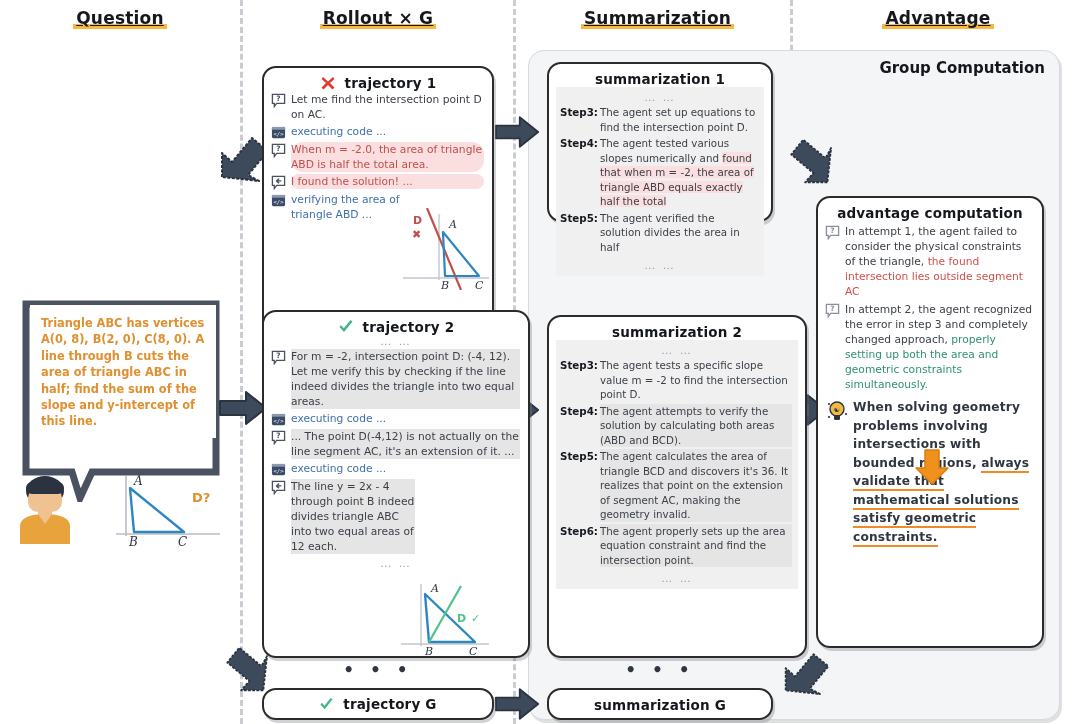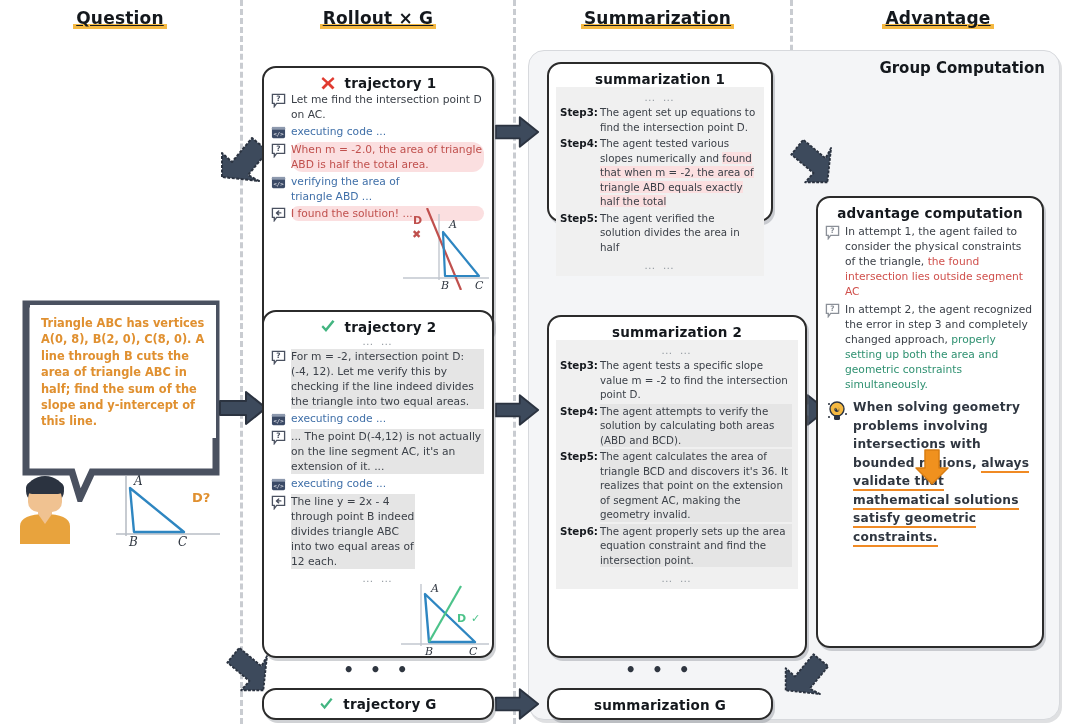--- a/index.html
+++ b/index.html
@@ -213,51 +213,51 @@
       <svg viewBox="0 0 16 16">
           <path d="M1.5 1.5 H14.5 V11 H6 L3.5 14.5 L3.5 11 H1.5 Z" fill="#fff" stroke="#4a5160" stroke-width="1.4"></path>
           <text x="8" y="9" font-size="8" font-weight="bold" text-anchor="middle" fill="#4a5160" font-family="DejaVu Sans, sans-serif">?</text>
         </svg>
     </span>
     <span class="txt c-red hi-red">When m = -2.0, the area of triangle ABD is half the total area.</span>
   </div>
   <div class="row">
     <span class="icon">
       <svg viewBox="0 0 16 16">
+          <path d="M1.5 1.5 H14.5 V11 H6 L3.5 14.5 L3.5 11 H1.5 Z" fill="#fff" stroke="#4a5160" stroke-width="1.4"></path>
+          <path d="M10.5 6.3 H6.5 M8.2 4.2 L5.8 6.3 L8.2 8.4" stroke="#4a5160" stroke-width="1.5" fill="none" stroke-linecap="round" stroke-linejoin="round"></path>
+        </svg>
+    </span>
+    <span class="txt c-red hi-red">I found the solution! ...</span>
+  </div>
+  <div class="row">
+    <span class="icon">
+      <svg viewBox="0 0 16 16">
           <rect x="1" y="2" width="14" height="12" rx="1.5" fill="#3b4a66"></rect>
           <rect x="1" y="2" width="14" height="3" fill="#8d99ae"></rect>
           <text x="8" y="11.5" font-size="6" text-anchor="middle" fill="#e8eaf0" font-family="DejaVu Sans Mono, monospace">&lt;/&gt;</text>
         </svg>
     </span>
     <span class="txt c-blue" style="max-width:118px;">verifying the area of triangle ABD ...</span>
-  </div>
-  <div class="row">
-    <span class="icon">
-      <svg viewBox="0 0 16 16">
-          <path d="M1.5 1.5 H14.5 V11 H6 L3.5 14.5 L3.5 11 H1.5 Z" fill="#fff" stroke="#4a5160" stroke-width="1.4"></path>
-          <path d="M10.5 6.3 H6.5 M8.2 4.2 L5.8 6.3 L8.2 8.4" stroke="#4a5160" stroke-width="1.5" fill="none" stroke-linecap="round" stroke-linejoin="round"></path>
-        </svg>
-    </span>
-    <span class="txt c-red hi-red">I found the solution! ...</span>
   </div>
 
   <svg class="mini-chart" style="left:133px;top:140px;" width="96" height="82" viewBox="0 0 96 82">
     <line x1="42" y1="6" x2="42" y2="72" stroke="#c2c7cf" stroke-width="1.4"></line>
     <line x1="6" y1="70" x2="92" y2="70" stroke="#c2c7cf" stroke-width="1.4"></line>
     <line x1="30" y1="0" x2="64" y2="82" stroke="#c0504d" stroke-width="2.2"></line>
     <polygon points="46,24 48,68 82,68" fill="none" stroke="#2e86c1" stroke-width="2.2" stroke-linejoin="round"></polygon>
     <text x="16" y="16" font-size="11" font-weight="bold" fill="#c0504d" font-family="DejaVu Sans, sans-serif">D</text>
     <text x="15" y="30" font-size="11" font-weight="bold" fill="#c0504d" font-family="DejaVu Sans, sans-serif">✖</text>
     <text x="52" y="20" font-size="11" font-style="italic" fill="#2f3640" font-family="DejaVu Serif, serif">A</text>
     <text x="44" y="81" font-size="11" font-style="italic" fill="#2f3640" font-family="DejaVu Serif, serif">B</text>
     <text x="78" y="81" font-size="11" font-style="italic" fill="#2f3640" font-family="DejaVu Serif, serif">C</text>
   </svg>
 </div>
 
-<div class="card" style="left:262px;top:310px;width:232px;height:348px;">
+<div class="card" style="left:262px;top:310px;width:268px;height:348px;">
   <div class="card-title">
     <svg style="vertical-align:-3px;margin-right:4px;" width="16" height="16" viewBox="0 0 16 16">
       <path d="M1.5 8 L6 13 L14.5 2.5 L12.5 1 L5.8 9.2 L3 6.2 Z" fill="#43b581"></path>
     </svg>
     <span>trajectory 2</span>
   </div>
   <div class="ellipsis">… …</div>
 
   <div class="row">
     <span class="icon">

